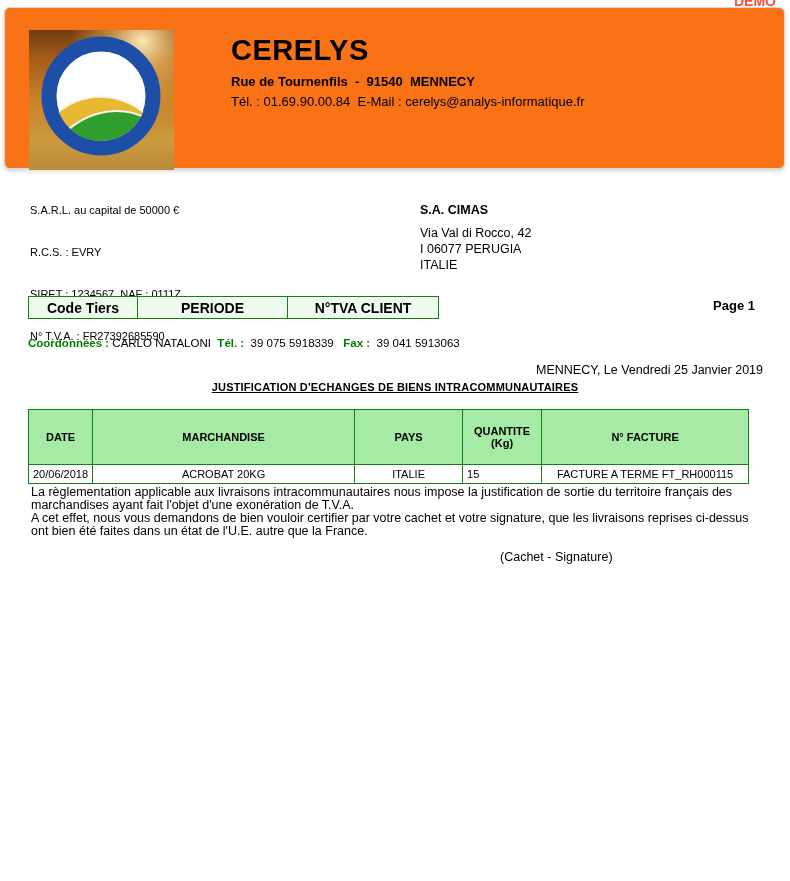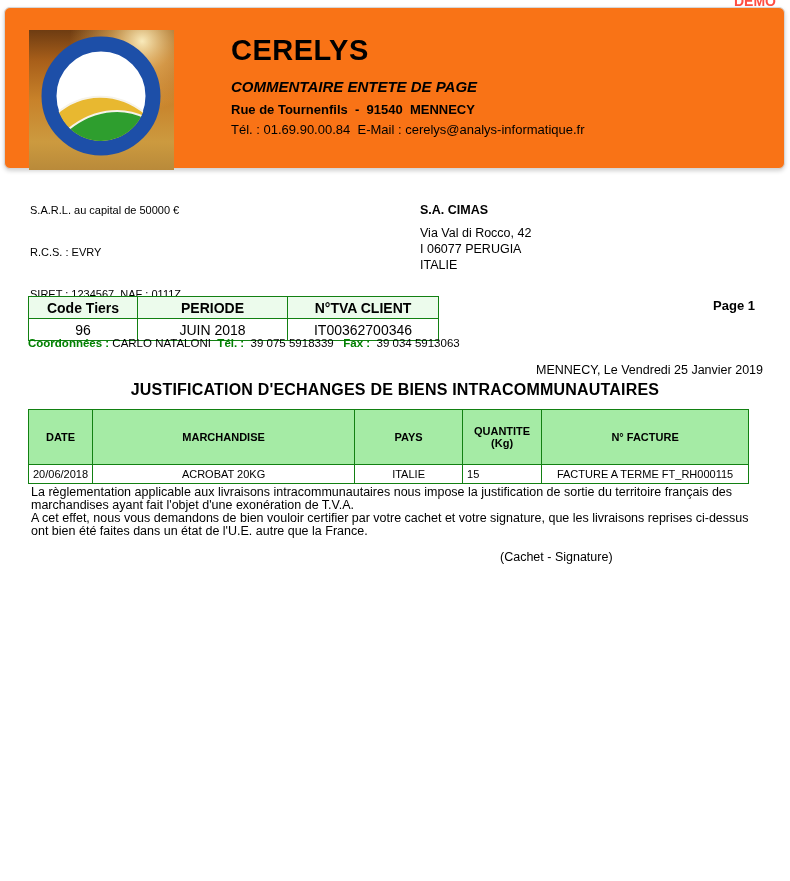--- a/index.html
+++ b/index.html
@@ -30,21 +30,21 @@
     border:1px solid #128012;height:19px;text-align:center;font-size:14px;padding:1px;
   }
   .client-table th{background:#ecfbec;font-weight:bold;}
   .client-table td{background:#ffffff;}
   .page-label{position:absolute;right:35px;top:298px;font-size:13px;font-weight:bold;}
   .coord-line{position:absolute;left:28px;top:337px;font-size:11.5px;white-space:pre;}
   .green-label{color:#008000;font-weight:bold;margin-top:17px;}
   .date-line{position:absolute;right:27px;top:363px;font-size:12.5px;}
   .doc-title{
     position:absolute;left:0;top:381px;width:100%;text-align:center;
-    font-size:16px;font-weight:bold;letter-spacing:0.2px;
+    font-size:11px;font-weight:bold;text-decoration:underline;letter-spacing:0.2px;
   }
   .goods-table{position:absolute;left:28px;top:409px;table-layout:fixed;}
   .goods-table th,.goods-table td{
     border:1px solid #128012;font-size:11px;padding:0 4px;overflow:hidden;white-space:nowrap;
   }
   .goods-table th{background:#a5eba5;font-weight:bold;text-align:center;height:40px;padding:7px 2px;}
   .goods-table td{background:#ffffff;height:18px;}
   .td-left{text-align:center;}
   .td-right{text-align:left;}
   .body-text{position:absolute;left:31px;top:486px;width:733px;font-size:12.5px;line-height:13px;}
@@ -81,21 +81,20 @@
       <circle cx="72" cy="66" r="52" fill="#ffffff" stroke="#1d4fa8" stroke-width="15"></circle>
       <g clip-path="url(#innerCircle)">
         <path d="M 27 84 C 52 62 88 60 117 84 L 117 112 L 27 112 Z" fill="#e8b830"></path>
         <path d="M 34 104 C 62 78 94 76 117 88 L 117 112 L 34 112 Z" fill="#2e9e2e"></path>
         <path d="M 27 84 C 52 62 88 60 117 84" fill="none" stroke="#f6f3ea" stroke-width="2"></path>
         <path d="M 34 104 C 62 78 94 76 117 88" fill="none" stroke="#f6f3ea" stroke-width="2"></path>
       </g>
     </svg>
     <div class="header-text">
       <div class="company-name">CERELYS</div>
-      <div class="header-comment">COMMENTAIRE ENTETE DE PAGE</div>
       <div class="header-address">Rue de Tournenfils  -  91540  MENNECY</div>
       <div class="header-contact">Tél. : 01.69.90.00.84  E-Mail : cerelys@analys-informatique.fr</div>
     </div>
   </div>
 
   <div class="company-info">
     <div>S.A.R.L. au capital de 50000 €</div>
     <div>R.C.S. : EVRY</div>
     <div>SIRET : 1234567  NAF : 0111Z</div>
     <div>N° T.V.A. : FR27392685590</div>
@@ -113,31 +112,26 @@
         <col style="width:109px">
         <col style="width:150px">
         <col style="width:151px">
       </colgroup>
     <tbody>
         <tr>
       <th>Code Tiers</th>
       <th>PERIODE</th>
       <th>N°TVA CLIENT</th>
     </tr>
-    <tr>
-      <td>96</td>
-      <td>JUIN 2018</td>
-      <td>IT00362700346</td>
-    </tr>
   </tbody>
     </table>
 
   <div class="page-label">Page 1</div>
 
-  <div class="coord-line"><span class="green-label">Coordonnées :</span><span> </span><span>CARLO NATALONI</span><span>  </span><span class="green-label">Tél. :</span><span>  </span><span>39 075 5918339</span><span>   </span><span class="green-label">Fax :</span><span>  </span><span>39 034 5913063</span></div>
+  <div class="coord-line"><span class="green-label">Coordonnées :</span><span> </span><span>CARLO NATALONI</span><span>  </span><span class="green-label">Tél. :</span><span>  </span><span>39 075 5918339</span><span>   </span><span class="green-label">Fax :</span><span>  </span><span>39 041 5913063</span></div>
 
   <div class="date-line">MENNECY, Le Vendredi 25 Janvier 2019</div>
 
   <div class="doc-title">JUSTIFICATION D'ECHANGES DE BIENS INTRACOMMUNAUTAIRES</div>
 
   <table class="goods-table">
     <colgroup>
       <col style="width:62px">
         <col style="width:262px">
         <col style="width:108px">

